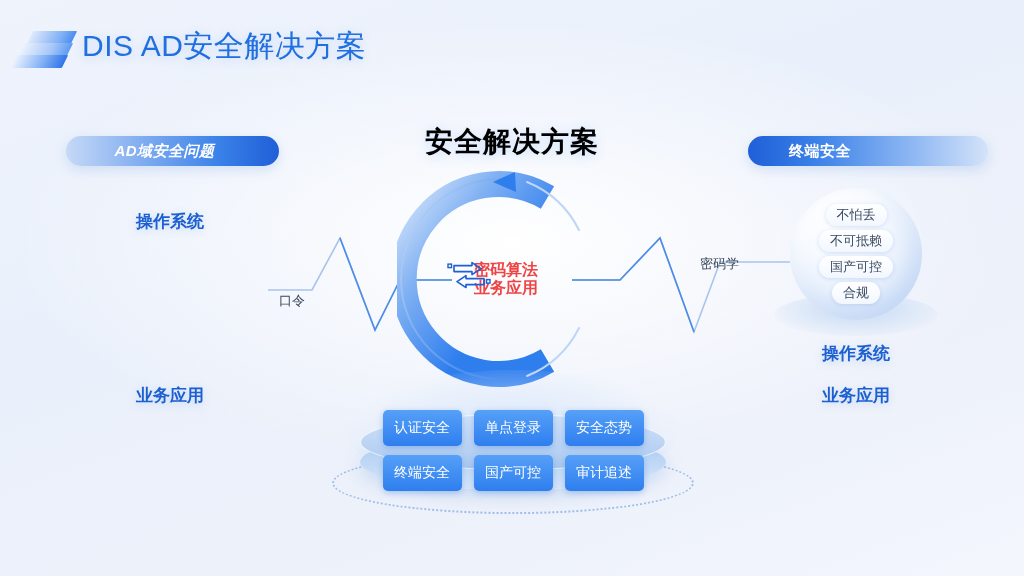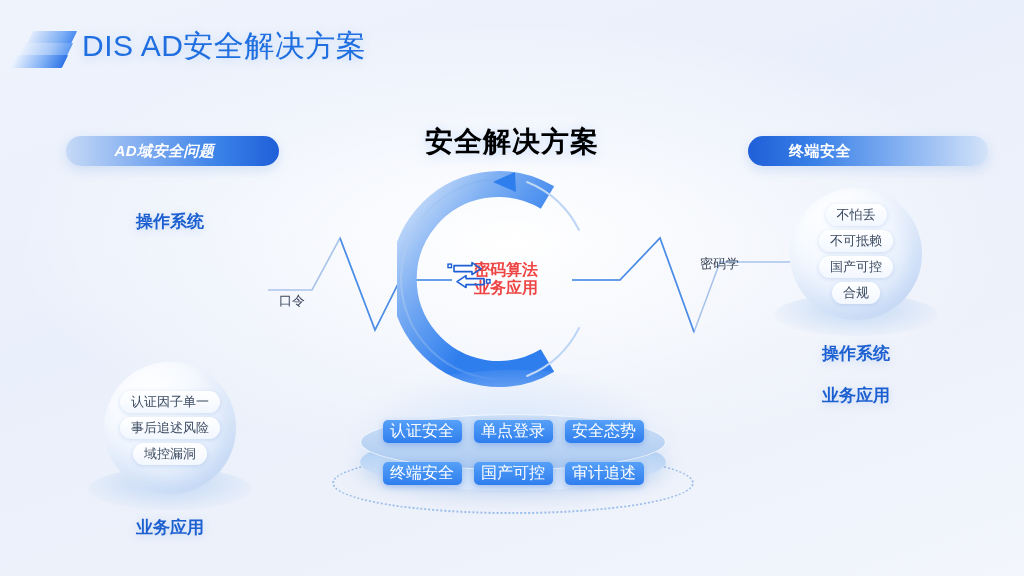--- a/index.html
+++ b/index.html
@@ -127,26 +127,25 @@
   .podium-ring {
     position: absolute; left: 14px; top: 74px; width: 362px; height: 62px;
     border-radius: 50%;
     border: 2px dotted #8fb6e8; opacity: .85;
   }
   .chips {
     position: absolute; left: 48px; top: 32px; width: 294px;
     display: flex; flex-wrap: wrap; gap: 9px 12px; justify-content: center;
   }
   .chip {
-    width: 79px; height: 23px; border-radius: 5px;
+    width: 79px; height: 36px; border-radius: 5px;
     display: flex; align-items: center; justify-content: center;
-    font-size: 16px; color: #fff; font-weight: normal;
+    font-size: 14px; color: #fff; font-weight: normal;
     background: linear-gradient(180deg, #56a0f8 0%, #2f7eee 100%);
     box-shadow: 0 2px 6px rgba(55,120,220,0.35);
-    margin-top: 10px;
   }
 </style>
 </head>
 <body>
 
 <div class="header">
   <div class="logo">
     <div class="bar b1"></div>
     <div class="bar b2"></div>
     <div class="bar b3"></div>
@@ -167,25 +166,20 @@
 
 <div class="badge badge-left">
   <span>AD域安全问题</span>
 </div>
 
 <div class="cluster cluster-lt">
   <div class="cluster-label">操作系统</div>
 </div>
 
 <div class="cluster cluster-lb">
-  <div class="globe">
-    <div class="pill">认证因子单一</div>
-    <div class="pill">事后追述风险</div>
-    <div class="pill">域控漏洞</div>
-  </div>
   <div class="cluster-label">业务应用</div>
 </div>
 
 <div class="badge badge-right">
   <span>终端安全</span>
 </div>
 
 <div class="cluster cluster-rt">
   <div class="globe">
     <div class="pill">不怕丢</div>

